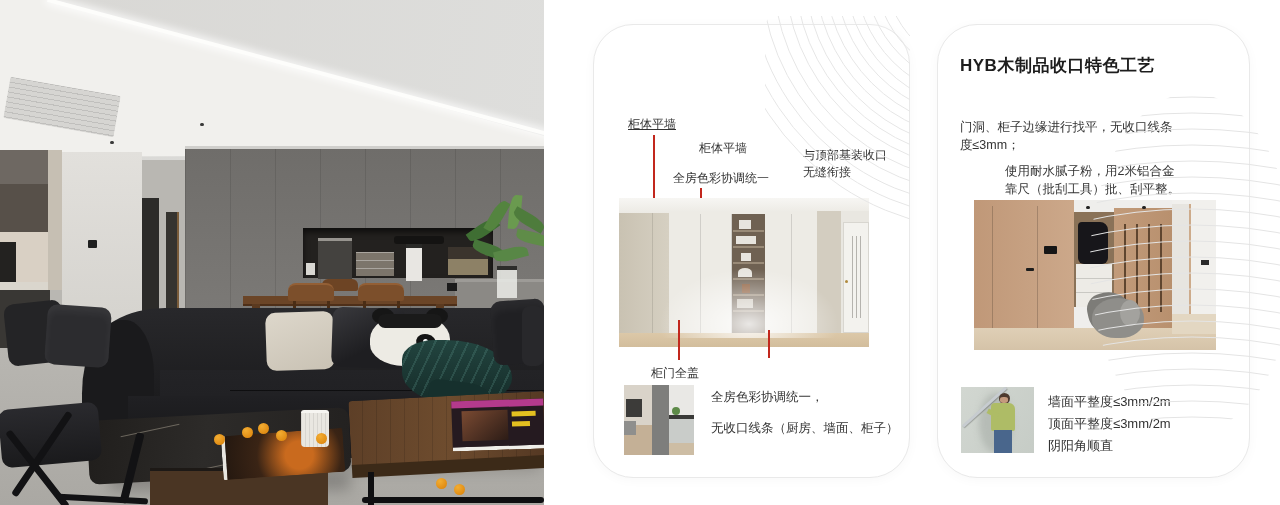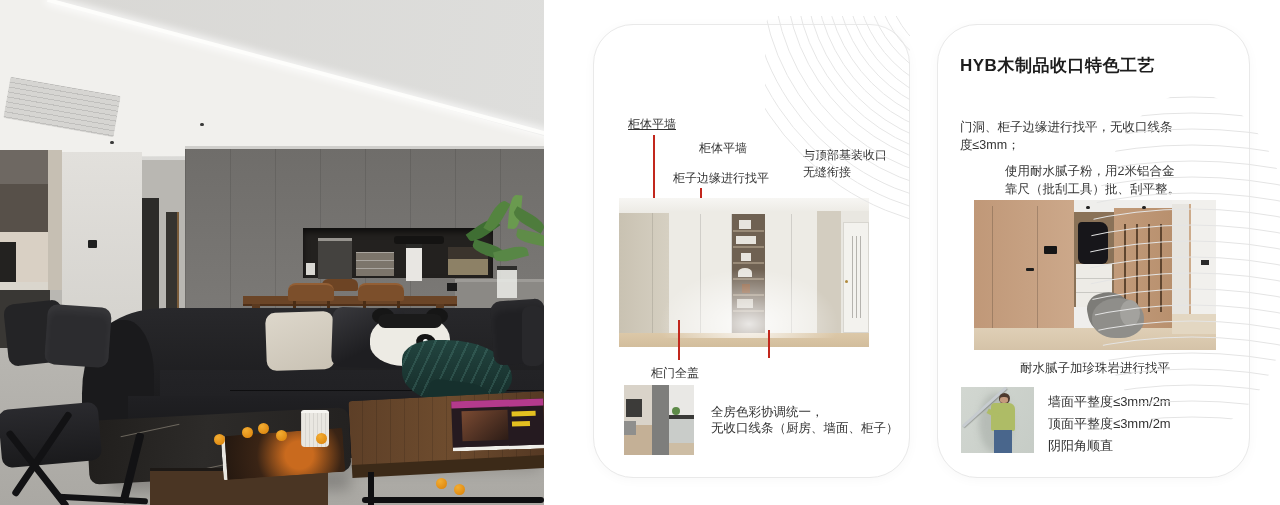--- a/index.html
+++ b/index.html
@@ -323,21 +323,21 @@
   </svg>
 
   <div class="card card1">
     <div class="inner">
 
       <div class="ann" style="left:34px;top:91px;text-decoration:underline;">柜体平墙</div>
       <div class="rline" style="left:59px;top:110px;height:103px;"></div>
 
       <div class="ann" style="left:105px;top:115px;">柜体平墙</div>
 
-      <div class="ann" style="left:79px;top:145px;">柜子边缘进行找平</div>
+      <div class="ann" style="left:79px;top:145px;">全房色彩协调统一</div>
       <div class="rline" style="left:106px;top:163px;height:34px;"></div>
 
       <div class="ann" style="left:209px;top:122px;">
         <span>与顶部基装收口</span><br>
         <span>无缝衔接</span>
       </div>
 
       <div class="c1img">
         <div class="lwall"></div>
         <div class="lwall-seam"></div>
@@ -380,21 +380,21 @@
         <div class="abs" style="left:2px;top:14px;width:16px;height:18px;background:#3c3b39;"></div>
         <div class="abs" style="left:0;top:40px;width:28px;height:30px;background:#c4b096;"></div>
         <div class="abs" style="left:0;top:36px;width:12px;height:14px;background:#8f8f8d;"></div>
         <div class="abs" style="left:28px;top:0;width:17px;height:70px;background:#7e7e7c;"></div>
         <div class="abs" style="left:45px;top:0;width:25px;height:70px;background:#e9e8e5;"></div>
         <div class="abs" style="left:45px;top:30px;width:25px;height:4px;background:#3a3a38;"></div>
         <div class="abs" style="left:45px;top:34px;width:25px;height:24px;background:#c9ccc9;"></div>
         <div class="abs" style="left:48px;top:22px;width:8px;height:8px;border-radius:50%;background:#5d8a48;"></div>
         <div class="abs" style="left:45px;top:58px;width:25px;height:12px;background:#cdbda4;"></div>
       </div>
-      <div class="body-txt" style="left:117px;top:378px;">全房色彩协调统一，</div>
+      <div class="body-txt" style="left:117px;top:363px;">全房色彩协调统一，</div>
       <div class="body-txt" style="left:117px;top:394px;">无收口线条（厨房、墙面、柜子）</div>
     </div>
   </div>
 
   <div class="card card2">
     <div class="inner">
       <div class="card-title" style="left:22px;top:29px;">HYB木制品收口特色工艺</div>
 
       <div class="body-txt" style="left:22px;top:93px;">
         <span>门洞、柜子边缘进行找平，无收口线条</span><br>
@@ -426,21 +426,20 @@
         <div class="rswitch"></div>
         <div class="floor"></div>
         <div class="floor-r"></div>
         <div class="spot" style="left:112px;top:6px;"></div>
         <div class="spot" style="left:168px;top:6px;"></div>
         <div class="beanblanket"></div>
         <div class="bean"></div>
         <div class="beanhi"></div>
       </div>
 
-      <div class="body-txt" style="left:36px;top:334px;width:242px;text-align:center;">耐水腻子加珍珠岩进行找平</div>
 
       <div class="c2small">
         <div class="shadow"></div>
         <div class="ruler"></div>
         <div class="head"></div>
         <div class="face"></div>
         <div class="shirt"></div>
         <div class="arm"></div>
         <div class="jeans"></div>
       </div>

